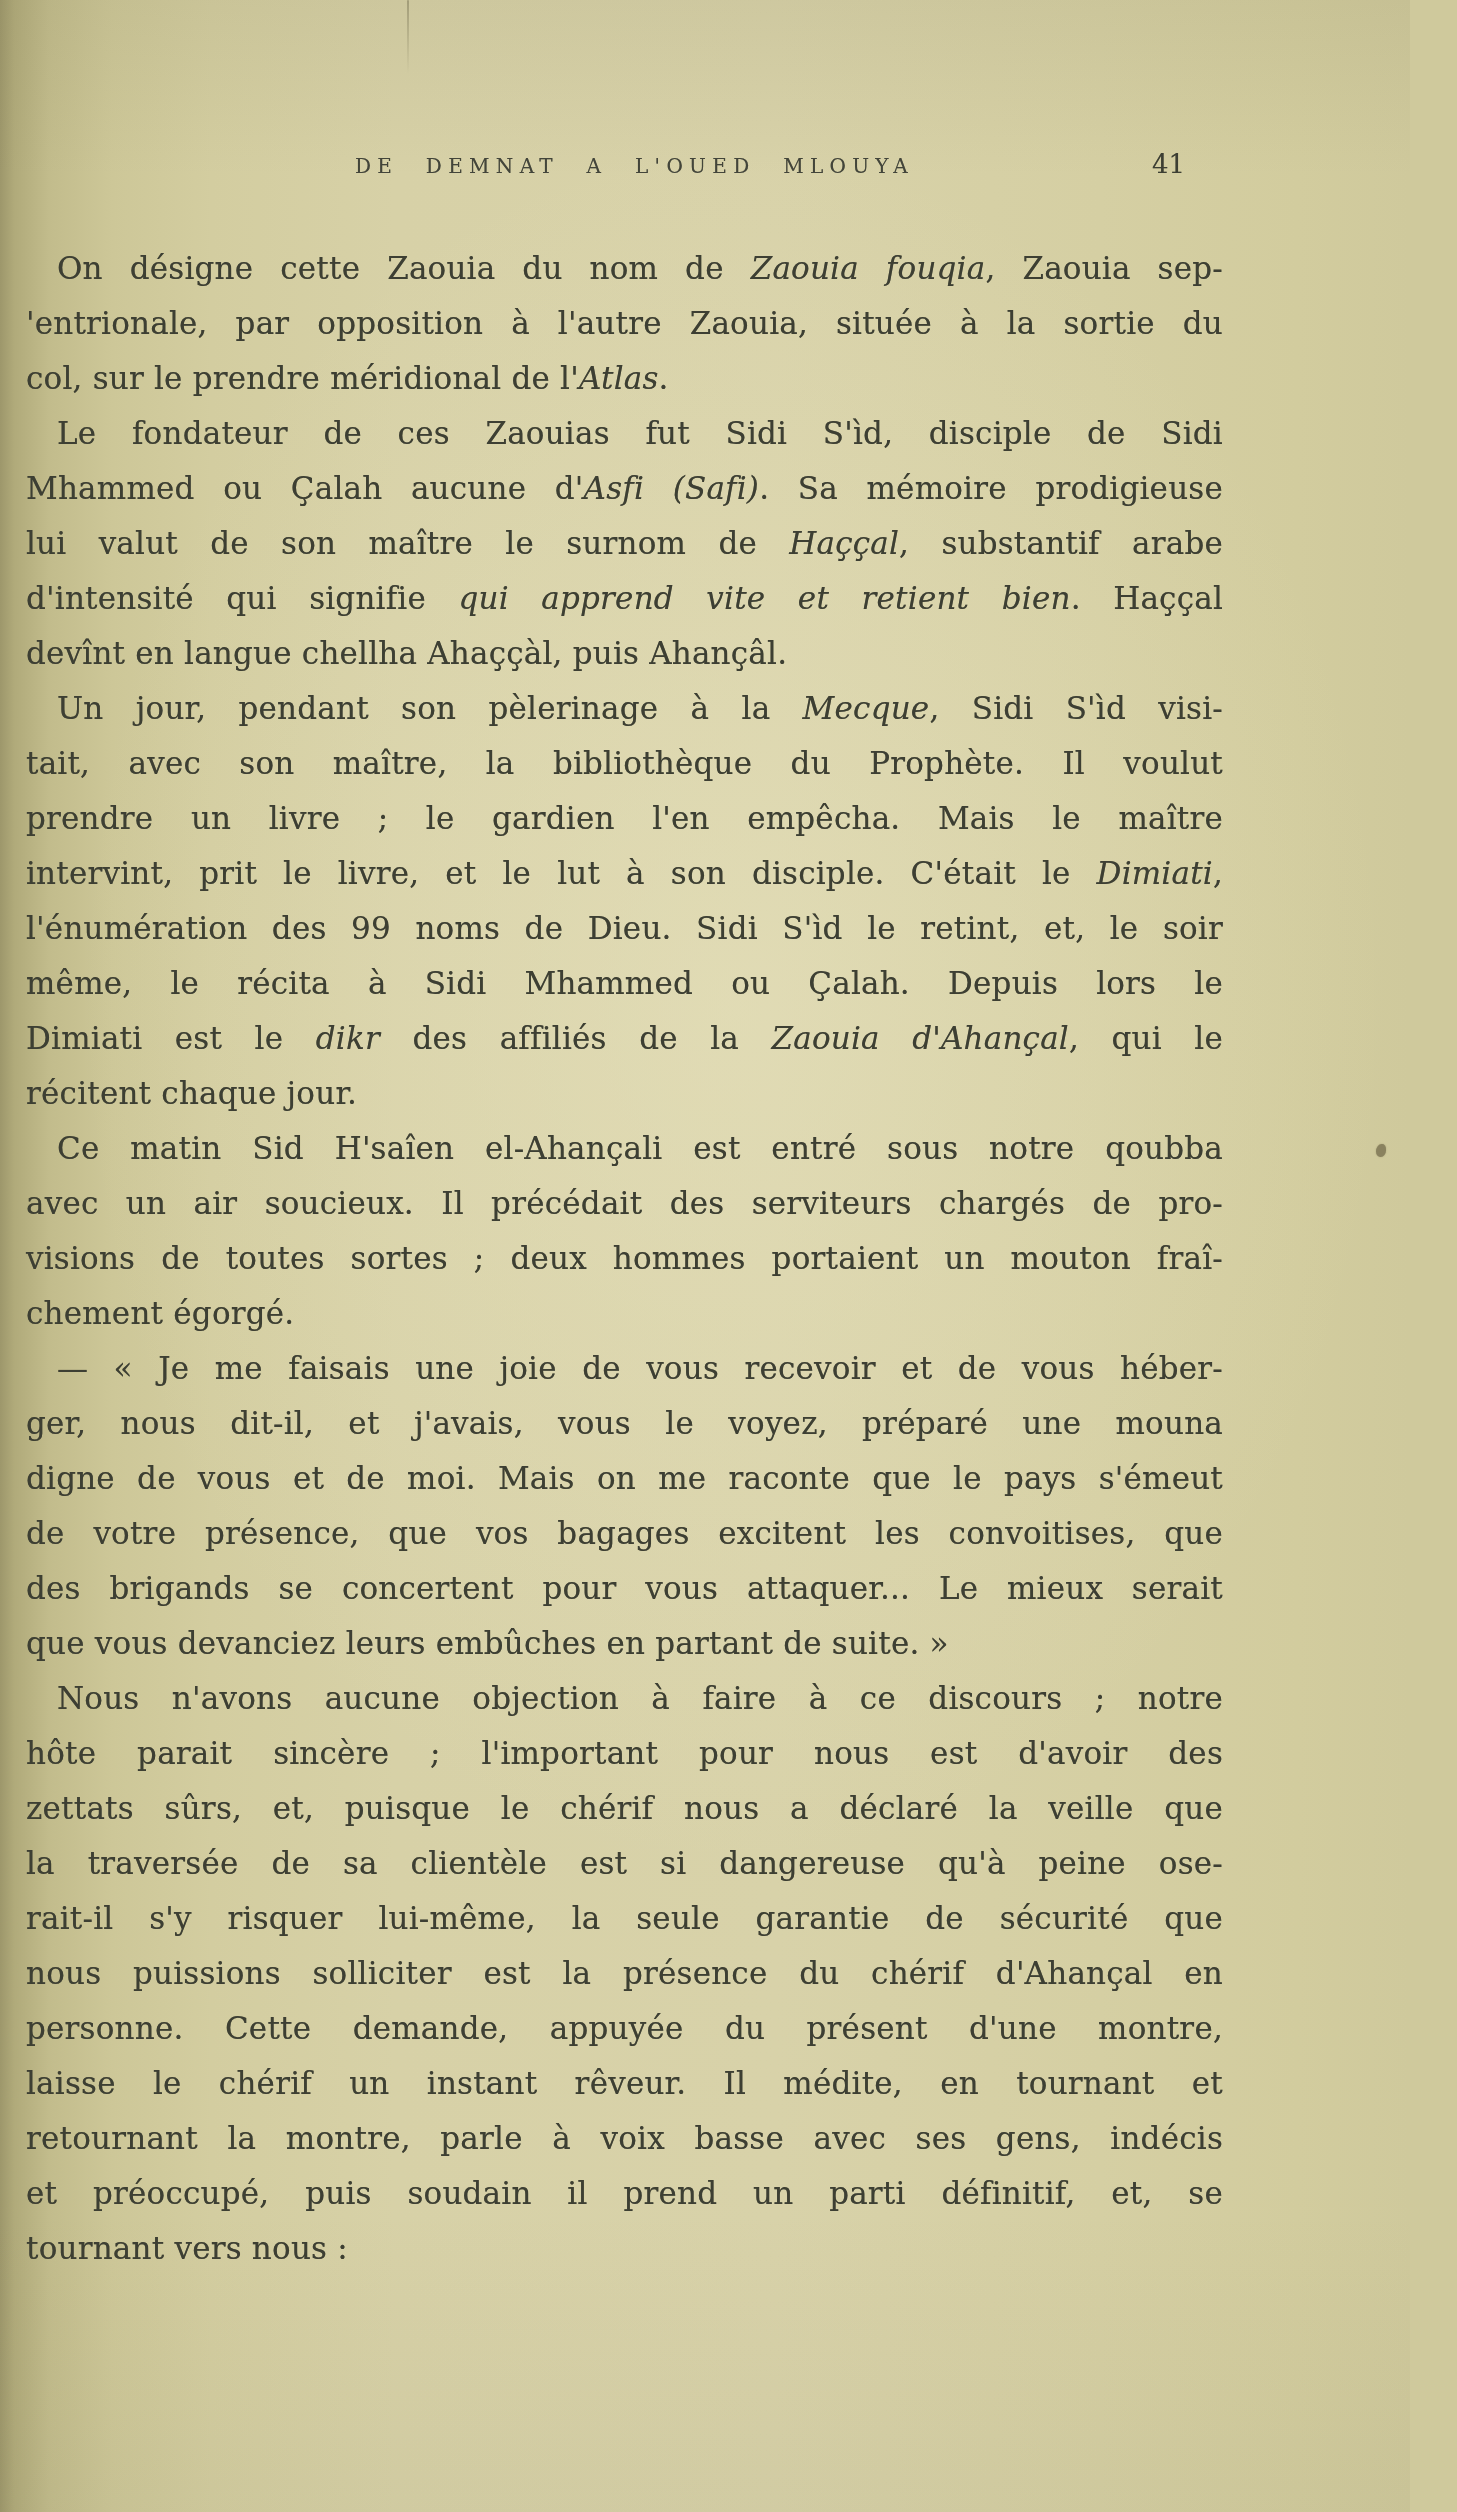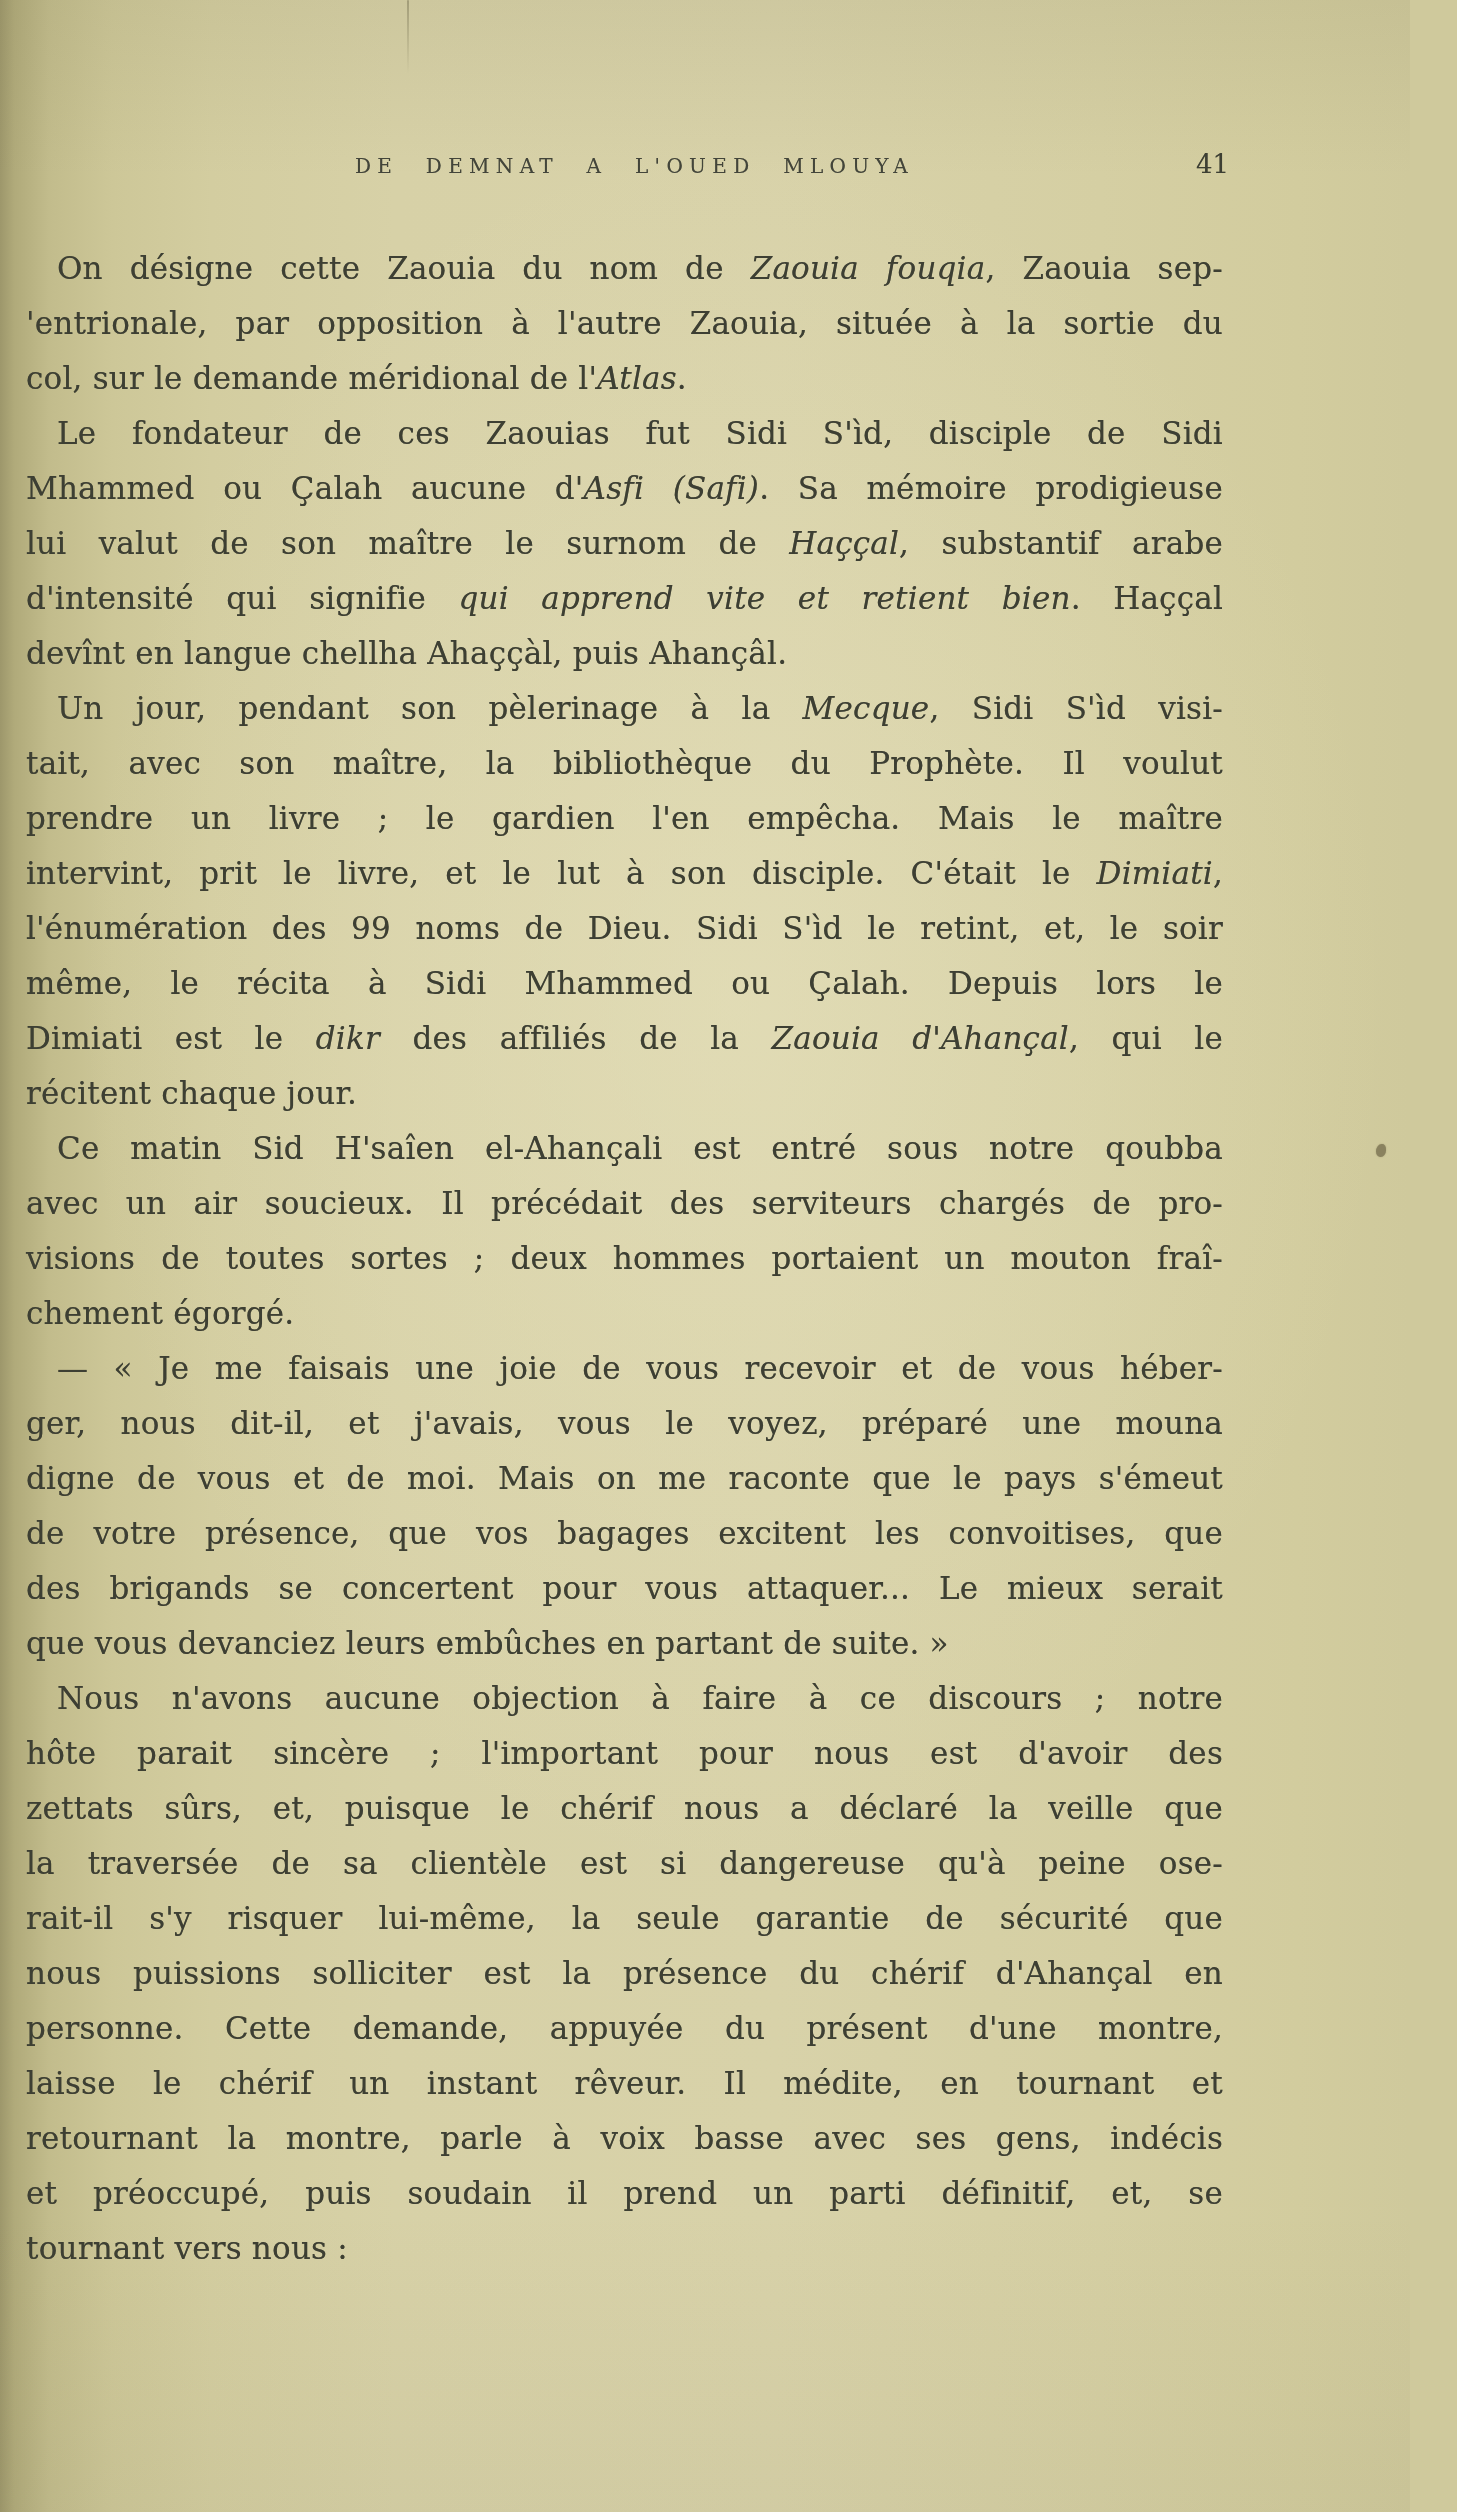--- a/index.html
+++ b/index.html
@@ -27,21 +27,21 @@
     text-align: center;
     font-size: 20px;
     letter-spacing: 6.3px;
     word-spacing: 15px;
     color: #43453a;
     text-shadow: 0 0 0.6px rgba(67,69,58,0.45);
   }
   .page-number {
     position: absolute;
     top: 149px;
-    left: 1196px;
+    left: 1152px;
     font-size: 26px;
     color: #3d3f33;
     text-shadow: 0 0 0.6px rgba(61,63,51,0.45);
   }
 
   .text-block {
     position: absolute;
     top: 241px;
     left: 26px;
     width: 1197px;
@@ -92,21 +92,21 @@
 <body>
 
 <div class="page">
   <div class="scratch"></div>
   <div class="running-head">DE DEMNAT A L'OUED MLOUYA</div>
   <div class="page-number">41</div>
   <div class="text-block" id="text-block">
       <div class="paragraph">
         <div class="line indent"><span class="seg">On désigne cette Zaouia du nom de </span><span class="seg italic">Zaouia fouqia</span><span class="seg">, Zaouia sep-</span></div>
         <div class="line"><span class="seg">'entrionale, par opposition à l'autre Zaouia, située à la sortie du</span></div>
-        <div class="line last"><span class="seg">col, sur le demande méridional de l'</span><span class="seg italic">Atlas</span><span class="seg">.</span></div>
+        <div class="line last"><span class="seg">col, sur le prendre méridional de l'</span><span class="seg italic">Atlas</span><span class="seg">.</span></div>
       </div>
       <div class="paragraph">
         <div class="line indent"><span class="seg">Le fondateur de ces Zaouias fut Sidi S'ìd, disciple de Sidi</span></div>
         <div class="line"><span class="seg">Mhammed ou Çalah aucune d'</span><span class="seg italic">Asfi (Safi)</span><span class="seg">. Sa mémoire prodigieuse</span></div>
         <div class="line"><span class="seg">lui valut de son maître le surnom de </span><span class="seg italic">Haççal</span><span class="seg">, substantif arabe</span></div>
         <div class="line"><span class="seg">d'intensité qui signifie </span><span class="seg italic">qui apprend vite et retient bien</span><span class="seg">. Haççal</span></div>
         <div class="line last"><span class="seg">devînt en langue chellha Ahaççàl, puis Ahançâl.</span></div>
       </div>
       <div class="paragraph">
         <div class="line indent"><span class="seg">Un jour, pendant son pèlerinage à la </span><span class="seg italic">Mecque</span><span class="seg">, Sidi S'ìd visi-</span></div>

